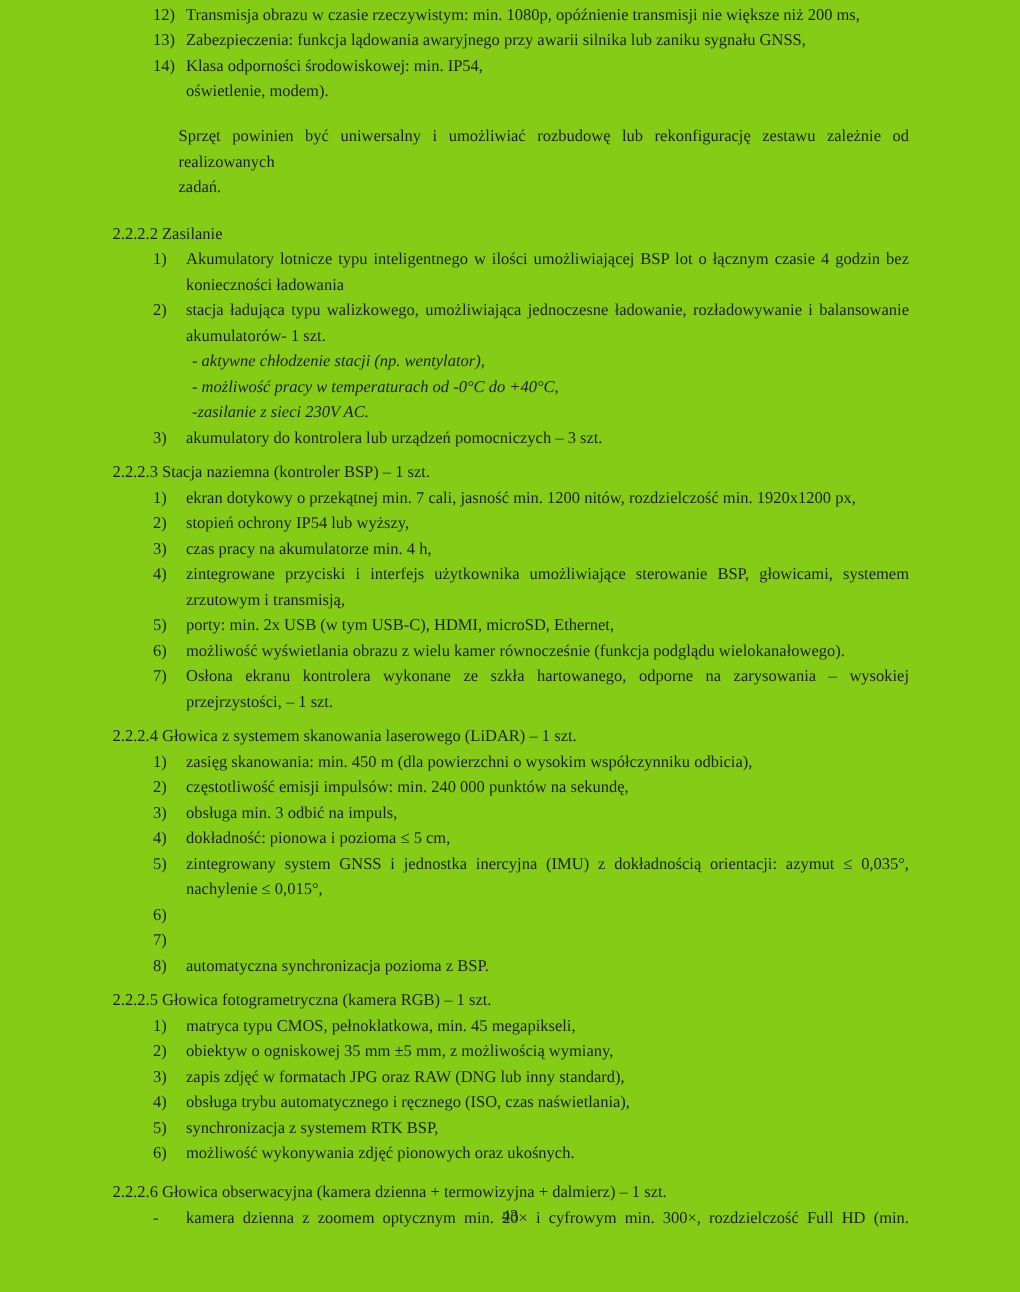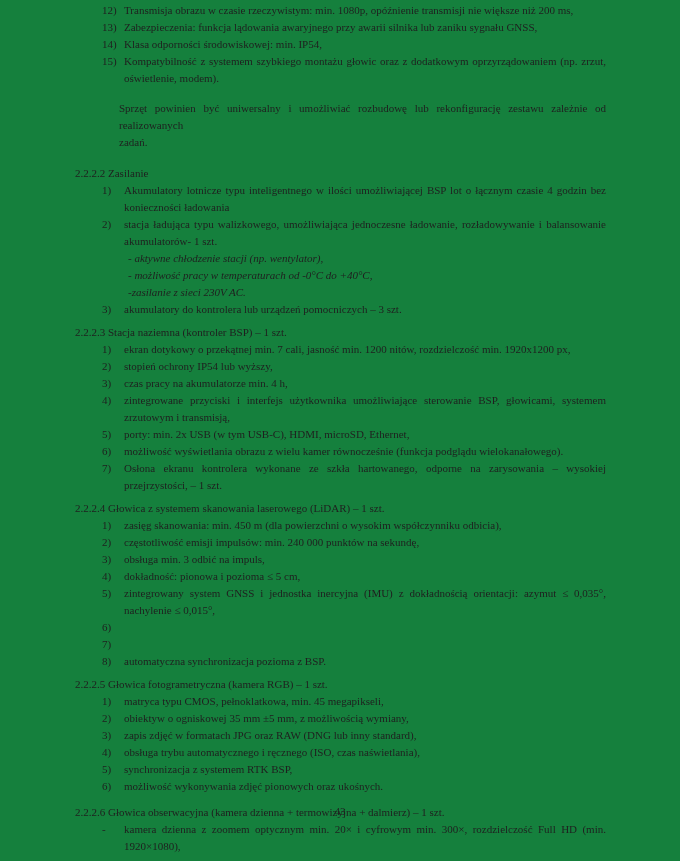--- a/index.html
+++ b/index.html
@@ -1,19 +1,19 @@
 <!DOCTYPE html>
 <html lang="pl"><head>
 <meta charset="utf-8">
 <style>
   html,body{margin:0;padding:0;background:#ffffff;}
   .page{
     position:relative;
     width:680px;height:861px;
-    background:#15803d;
+    background:#84cc16;
     color:#1f1f1f;
     font-family:"Liberation Serif","DejaVu Serif",serif;
     font-size:11px;
     line-height:17px;
     overflow:hidden;
   }
   .content{position:absolute;left:75px;top:2px;width:531px;}
   .ln{position:relative;min-height:17px;white-space:nowrap;}
   .j{white-space:normal;text-align:justify;text-align-last:justify;-moz-text-align-last:justify;text-justify:inter-word;}
   .txt{padding-left:49px;}
@@ -36,21 +36,20 @@
         <div>
           <div class="ln txt"><span class="marker">12)</span><span>Transmisja obrazu w czasie rzeczywistym: min. 1080p, opóźnienie transmisji nie większe niż 200 ms,</span></div>
         </div>
         <div>
           <div class="ln txt"><span class="marker">13)</span><span>Zabezpieczenia: funkcja lądowania awaryjnego przy awarii silnika lub zaniku sygnału GNSS,</span></div>
         </div>
         <div>
           <div class="ln txt"><span class="marker">14)</span><span>Klasa odporności środowiskowej: min. IP54,</span></div>
         </div>
         <div>
-          <div class="ln txt j"><span class="marker">15)</span><span>Kompatybilność z systemem szybkiego montażu głowic oraz z dodatkowym oprzyrządowaniem (np. zrzut,</span></div>
           <div class="ln txt"><span>oświetlenie, modem).</span></div>
         </div>
       </div>
     <div class="para-block">
         <div class="ln par j"><span>Sprzęt powinien być uniwersalny i umożliwiać rozbudowę lub rekonfigurację zestawu zależnie od realizowanych</span></div>
         <div class="ln par"><span>zadań.</span></div>
       </div>
     <div>
         <section class="sec">
           <div class="ln h">2.2.2.2 Zasilanie</div>
@@ -141,19 +140,18 @@
             <div class="ln txt"><span class="marker">5)</span><span>synchronizacja z systemem RTK BSP,</span></div>
           </div>
           <div>
             <div class="ln txt"><span class="marker">6)</span><span>możliwość wykonywania zdjęć pionowych oraz ukośnych.</span></div>
           </div>
         </section>
         <section class="sec">
           <div class="ln h">2.2.2.6 Głowica obserwacyjna (kamera dzienna + termowizyjna + dalmierz) – 1 szt.</div>
           <div>
             <div class="ln txt j"><span class="marker">-</span><span>kamera dzienna z zoomem optycznym min. 20× i cyfrowym min. 300×, rozdzielczość Full HD (min.</span></div>
-            <div class="ln txt"><span>1920×1080),</span></div>
           </div>
         </section>
       </div>
   </div>
   <div class="pagenum">43</div>
 </div>
 
 </body></html>

